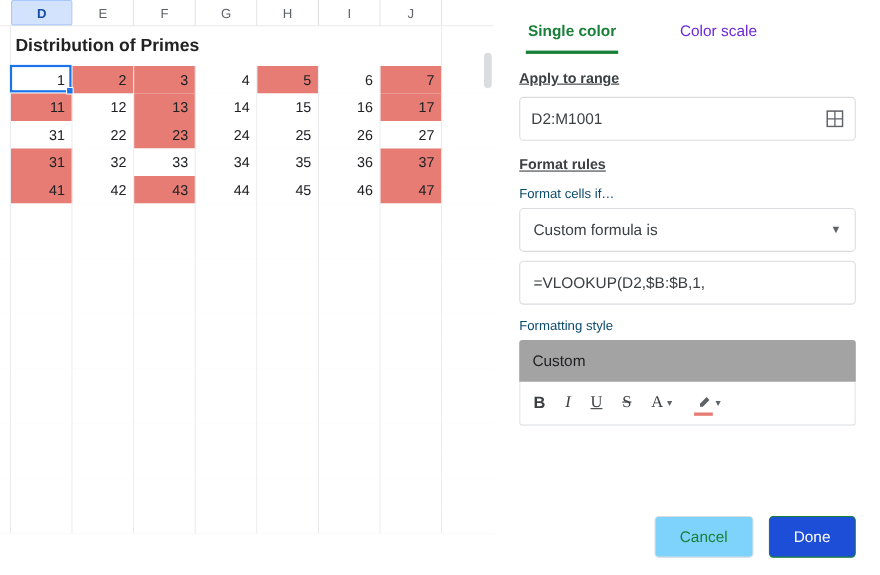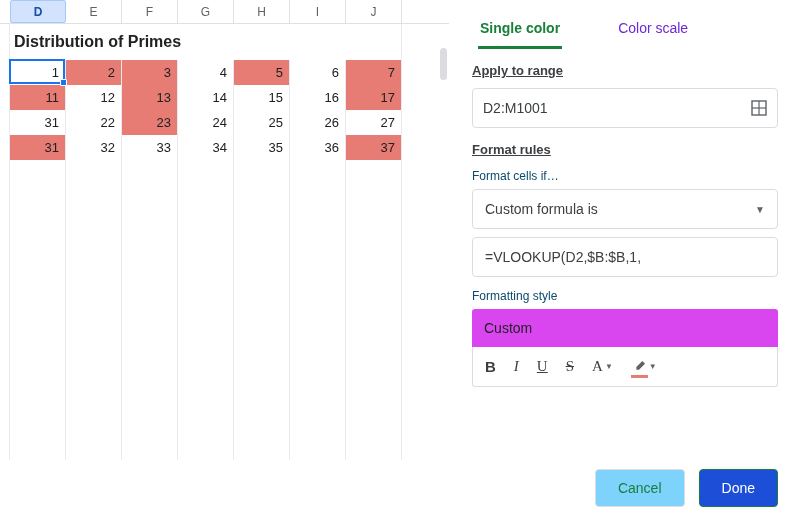--- a/index.html
+++ b/index.html
@@ -24,21 +24,21 @@
   .panel { flex:1; padding:12px 22px 14px 22px; position:relative; }
   .tabs { display:flex; border-bottom:none; margin-bottom:14px; gap:54px; padding:0 6px; }
   .tab { font-size:14px; padding:8px 2px 10px; color:#6d28d9; cursor:pointer; }
   .tab.active { color:#188038; font-weight:600; border-bottom:3px solid #188038; }
   .section-label { font-size:13px; font-weight:600; color:#3c4043; margin:14px 0 10px;text-decoration:underline; }
   .subtle-label { font-size:12px; color:#0c4a6e; margin:12px 0 6px; }
   .range-box { display:flex; align-items:center; border:1px solid #dadce0; border-radius:4px; height:40px; padding:0 10px; font-size:14px; color:#3c4043; justify-content:space-between; }
   .range-box .grid-icon { width:16px; height:16px; }
   .select-box { display:flex; align-items:center; justify-content:space-between; border:1px solid #dadce0; border-radius:4px; height:40px; padding:0 12px; font-size:14px; color:#3c4043; margin-bottom:8px; }
   .formula-box { border:1px solid #dadce0; border-radius:4px; height:40px; padding:11px 12px; font-size:14px; color:#3c4043; display:flex; align-items:center; }
-  .style-preview { height:38px; background:#d946ef; color:#202124; font-size:14px; display:flex; align-items:center; padding:0 12px; border-radius:3px 3px 0 0; }
+  .style-preview { height:38px; background:#a3a3a3; color:#202124; font-size:14px; display:flex; align-items:center; padding:0 12px; border-radius:3px 3px 0 0; }
   .style-toolbar { height:40px; border:1px solid #dadce0; border-top:none; border-radius:0 0 3px 3px; display:flex; align-items:center; gap:18px; padding:0 12px; }
   .tb { font-size:15px; color:#3c4043; cursor:pointer; display:flex; align-items:center; gap:1px; font-family:"Times New Roman", serif; }
   .tb.bold { font-weight:700; font-family:Arial; }
   .tb.italic { font-style:italic; }
   .tb.underline { text-decoration:underline; }
   .tb.strike { text-decoration:line-through; }
   .tb .caret { font-size:8px; color:#5f6368; margin-left:1px; }
   .fill-swatch { position:relative; display:flex; align-items:center; }
   .fill-swatch .underline-bar { position:absolute; left:0; right:9px; bottom:-3px; height:3px; background:#e67c73; }
   .buttons { position:absolute; right:22px; bottom:16px; display:flex; gap:14px; }
@@ -106,20 +106,31 @@
         </div>
         <div class="row">
           <div class="cell stub"></div>
           <div class="cell prime">31</div>
           <div class="cell">32</div>
           <div class="cell">33</div>
           <div class="cell">34</div>
           <div class="cell">35</div>
           <div class="cell">36</div>
           <div class="cell prime">37</div>
+          <div class="cell tail"></div>
+        </div>
+        <div class="row">
+          <div class="cell stub"></div>
+          <div class="cell prime">41</div>
+          <div class="cell">42</div>
+          <div class="cell prime">43</div>
+          <div class="cell">44</div>
+          <div class="cell">45</div>
+          <div class="cell">46</div>
+          <div class="cell prime">47</div>
           <div class="cell tail"></div>
         </div>
         <div class="row">
           <div class="cell stub"></div>
           <div class="cell"></div>
           <div class="cell"></div>
           <div class="cell"></div>
           <div class="cell"></div>
           <div class="cell"></div>
           <div class="cell"></div>

